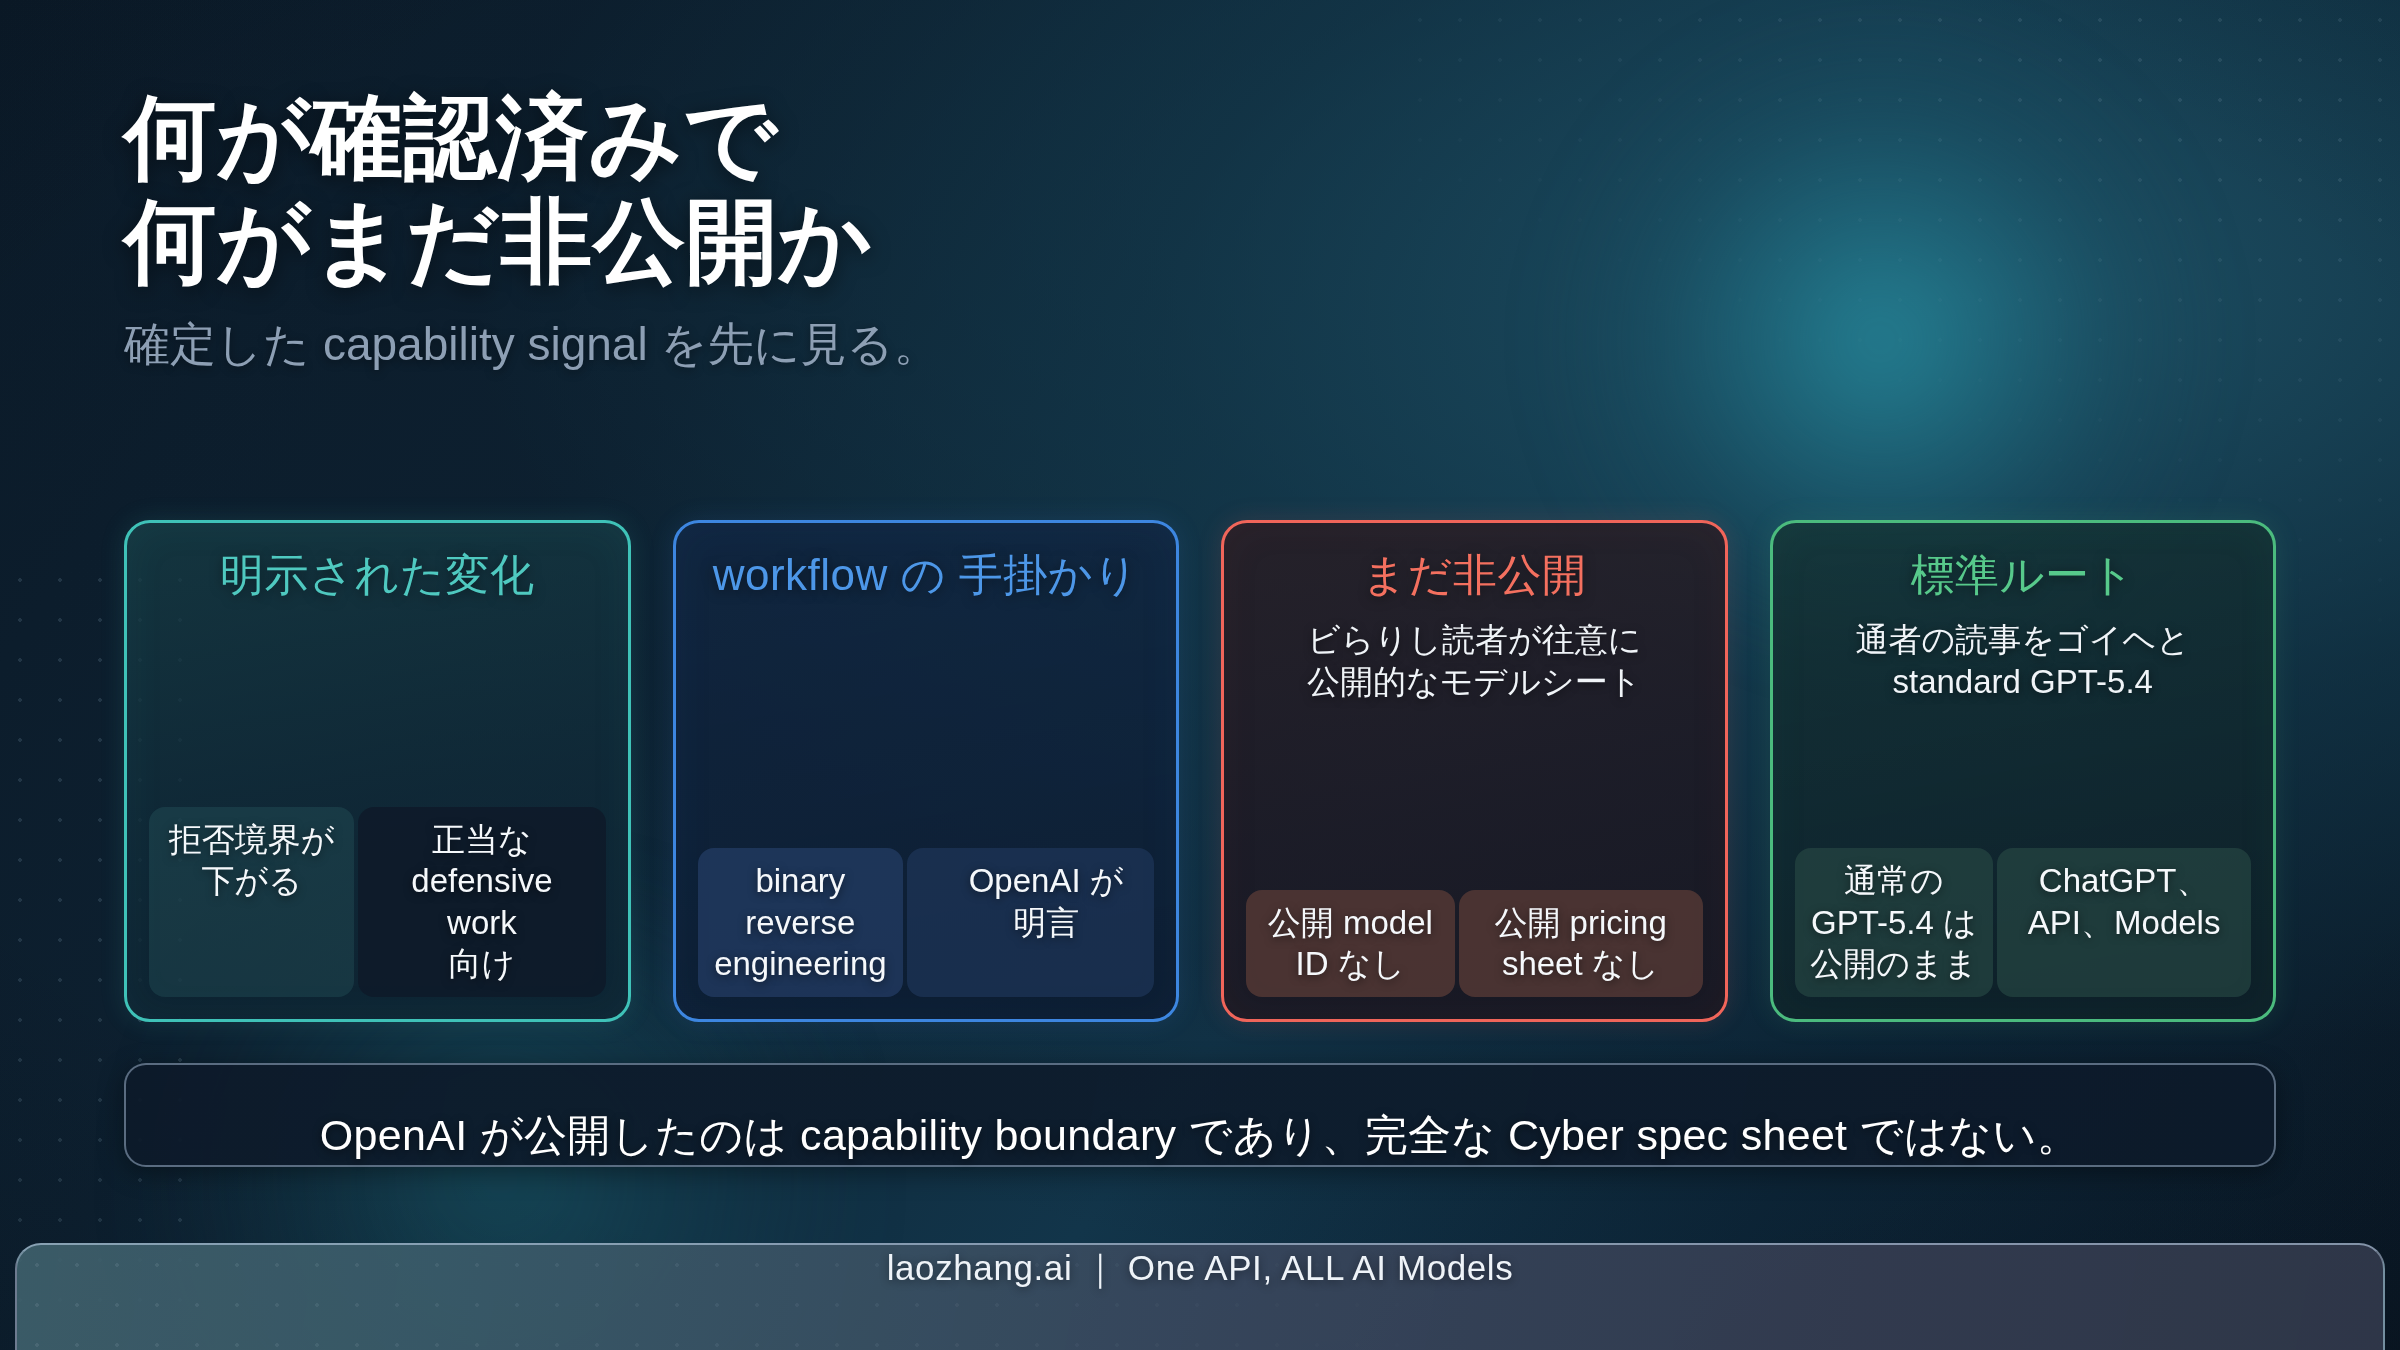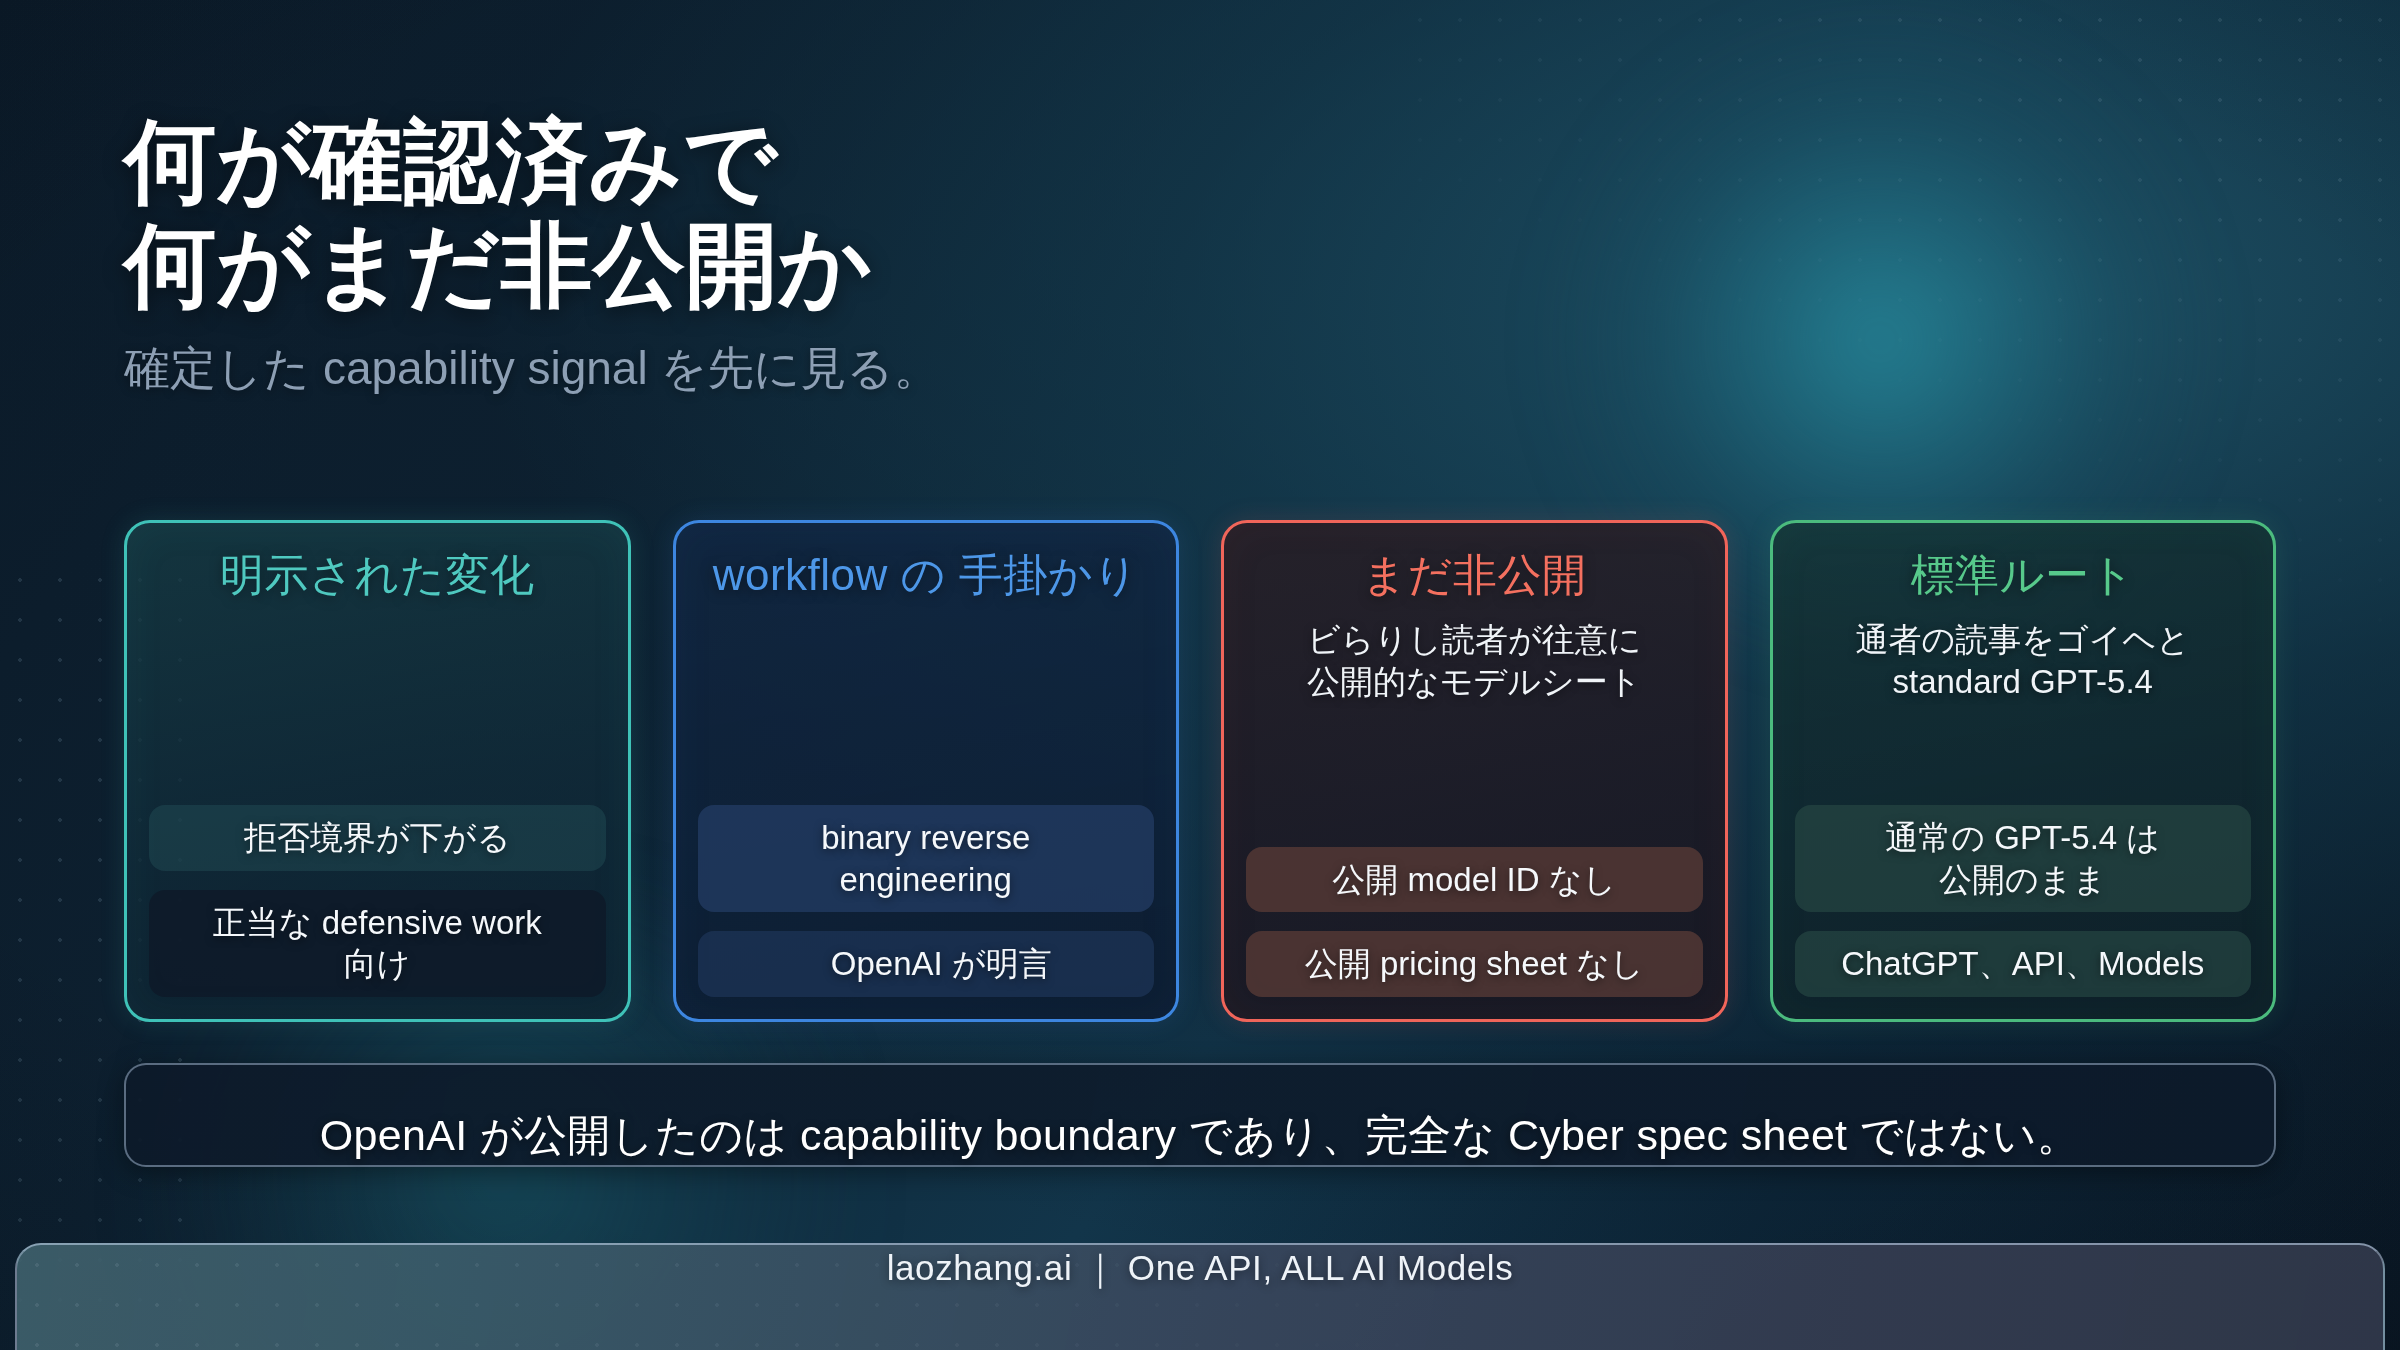--- a/index.html
+++ b/index.html
@@ -40,21 +40,21 @@
     background-size:40px 40px;
     -webkit-mask-image:linear-gradient(205deg, rgba(0,0,0,1) 18%, rgba(0,0,0,0) 62%);
     mask-image:linear-gradient(205deg, rgba(0,0,0,1) 18%, rgba(0,0,0,0) 62%);
   }
   #bg-vignette{
     position:absolute; inset:0;
     background:radial-gradient(130% 120% at 50% 45%, rgba(0,0,0,0) 42%, rgba(3,9,16,0.55) 100%);
   }
 
   
-  #header{ position:absolute; left:124px; top:86px; width:1500px;margin-top:24px; }
+  #header{ position:absolute; left:124px; top:86px; width:1500px; }
   #title{
     color:#ffffff;
     font-size:92px;
     font-weight:bold;
     line-height:1.13;
     letter-spacing:0.5px;
     text-shadow:0 4px 20px rgba(0,0,0,0.55);
     white-space:pre-line;
   }
   #subtitle{
@@ -86,21 +86,21 @@
     text-shadow:0 2px 12px rgba(0,0,0,0.5);
   }
   .card-desc{
     margin-top:18px;
     color:#f0f4f8; font-size:33px; line-height:1.28;
     text-align:center; white-space:pre-line;
     text-shadow:0 2px 9px rgba(0,0,0,0.55);
   }
   .chips{
     margin-top:auto; width:100%;
-    display:flex; flex-direction:column; gap:19px;justify-content:space-between;
+    display:flex; flex-direction:row; gap:4px;justify-content:space-between;
   }
   .chip{
     border-radius:16px;
     padding:12px 14px;
     color:#f5f8fb; font-size:33px; line-height:1.26;
     text-align:center; white-space:pre-line;
     text-shadow:0 2px 8px rgba(0,0,0,0.55);
   }
 
   

